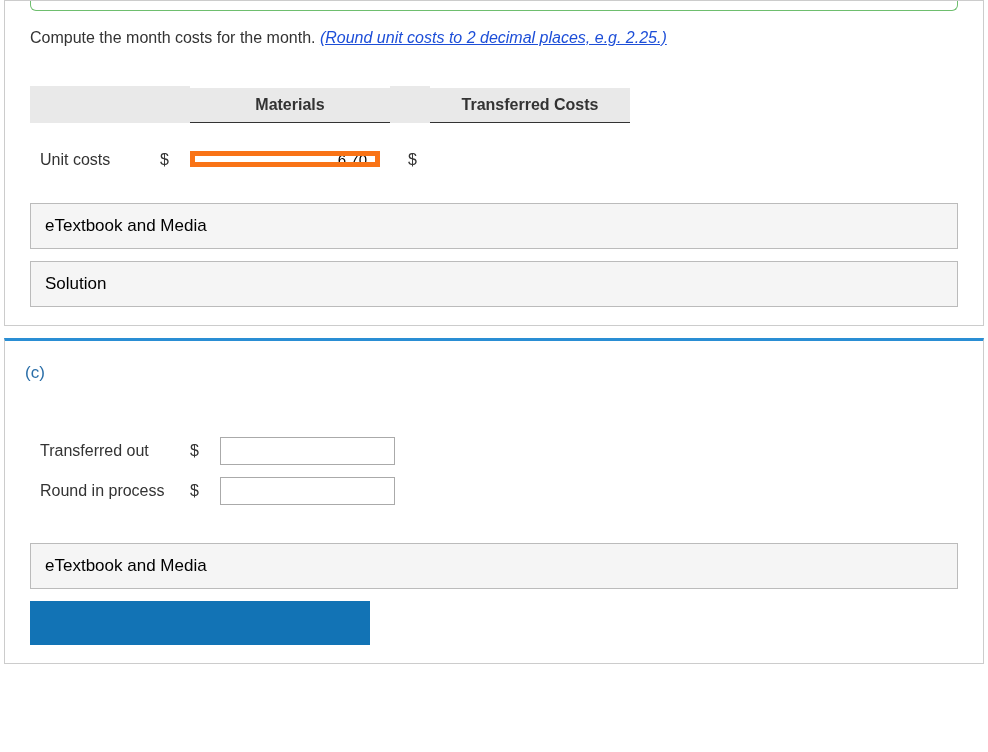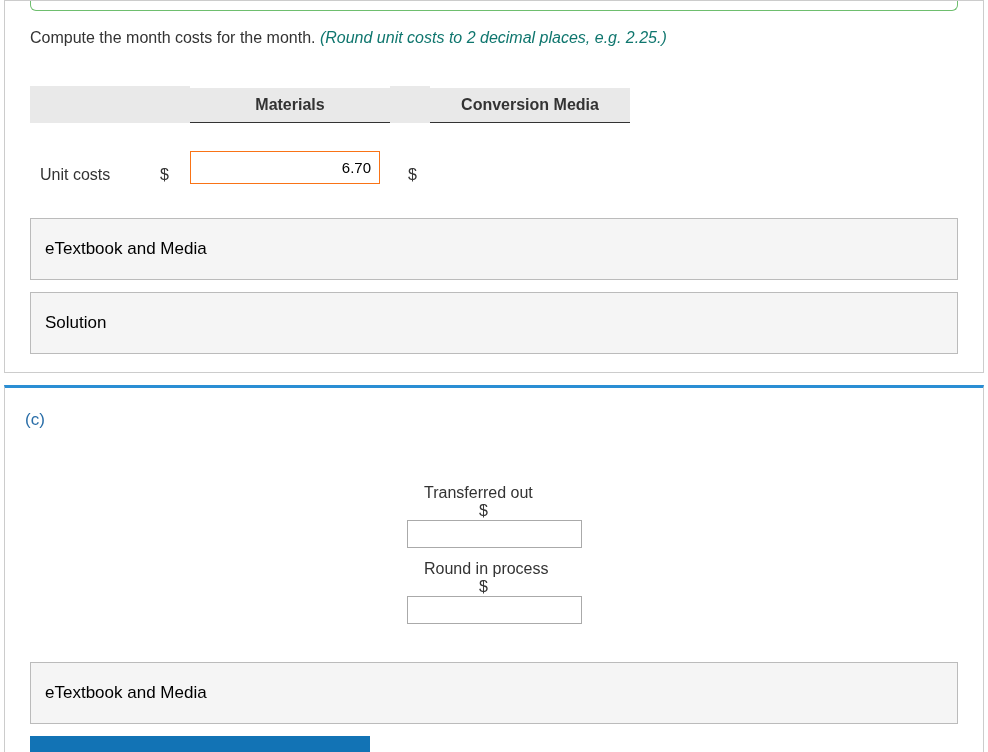--- a/index.html
+++ b/index.html
@@ -31,22 +31,23 @@
     padding: 0 25px 18px 25px;
   }
   .inner2 {
     padding: 18px 25px 18px 25px;
   }
   .prompt {
     font-size: 16px;
     margin-bottom: 20px;
   }
   .red-italic {
-    color: #0f766e;
+    color: #1d4ed8;
     font-style: italic;
+    text-decoration: underline;
   }
   .header-row {
     display: flex;
     align-items: flex-end;
   }
   .header-cell {
     background: #e9e9e9;
     font-weight: 600;
     text-align: center;
     padding: 8px 0;
@@ -56,64 +57,63 @@
   .header-spacer {
     width: 160px;
     height: 37px;
     background: #e9e9e9;
   }
   .hcell1 { width: 200px; }
   .gap { width: 40px; height:37px; background:#e9e9e9; }
   .hcell2 { width: 200px; }
   .data-row {
     display: flex;
-    align-items: flex-end;
+    align-items: flex-start;
     margin-top: 28px;
     margin-bottom: 34px;
   }
   .label-cell {
     width: 130px;
     padding-left: 10px;
   }
   .dollar {
     width: 30px;
     text-align: left;
   }
   input.numbox {
     width: 190px;
-    height: 33px;
-    border: 1px solid #f97316;
+    height: 16px;
+    border: 5px solid #f97316;
     text-align: right;
     padding: 0 8px;
     font-size: 15px;
     font-family: inherit;
   }
   .gap2 { width: 28px; }
   .big-btn {
     display: block;
     width: 100%;
     text-align: left;
     background: #f5f5f5;
     border: 1px solid #bbb;
-    padding: 20px 14px;
+    padding: 12px 14px;
     font-size: 17px;
     margin-bottom: 12px;
     cursor: pointer;
     font-family: inherit;
   }
   .part-label {
     color: #2a6ea8;
     font-size: 17px;
     padding: 22px 20px 10px 20px;
   }
   .row2 {
     display: flex;
     align-items: center;
     margin: 12px 0;
-    flex-direction: column;
   }
   .lab2 {
     width: 160px;
     padding-left: 10px;
   }
   .dol2 { width: 30px; }
   input.numbox2 {
     width: 175px;
     height: 28px;
     border: 1px solid #aaa;
@@ -149,21 +149,21 @@
   <div class="inner">
     <div class="prompt">
       <span>Compute the month costs for the month. </span>
       <span class="red-italic">(Round unit costs to 2 decimal places, e.g. 2.25.)</span>
     </div>
 
     <div class="header-row">
       <div class="header-spacer"></div>
       <div class="header-cell hcell1">Materials</div>
       <div class="gap"></div>
-      <div class="header-cell hcell2">Conversion Media</div>
+      <div class="header-cell hcell2">Transferred Costs</div>
     </div>
 
     <div class="data-row">
       <div class="label-cell">Unit costs</div>
       <div class="dollar">$</div>
       <input class="numbox" type="text" value="6.70" style="">
       <div class="gap2"></div>
       <div class="dollar">$</div>
     </div>
 

